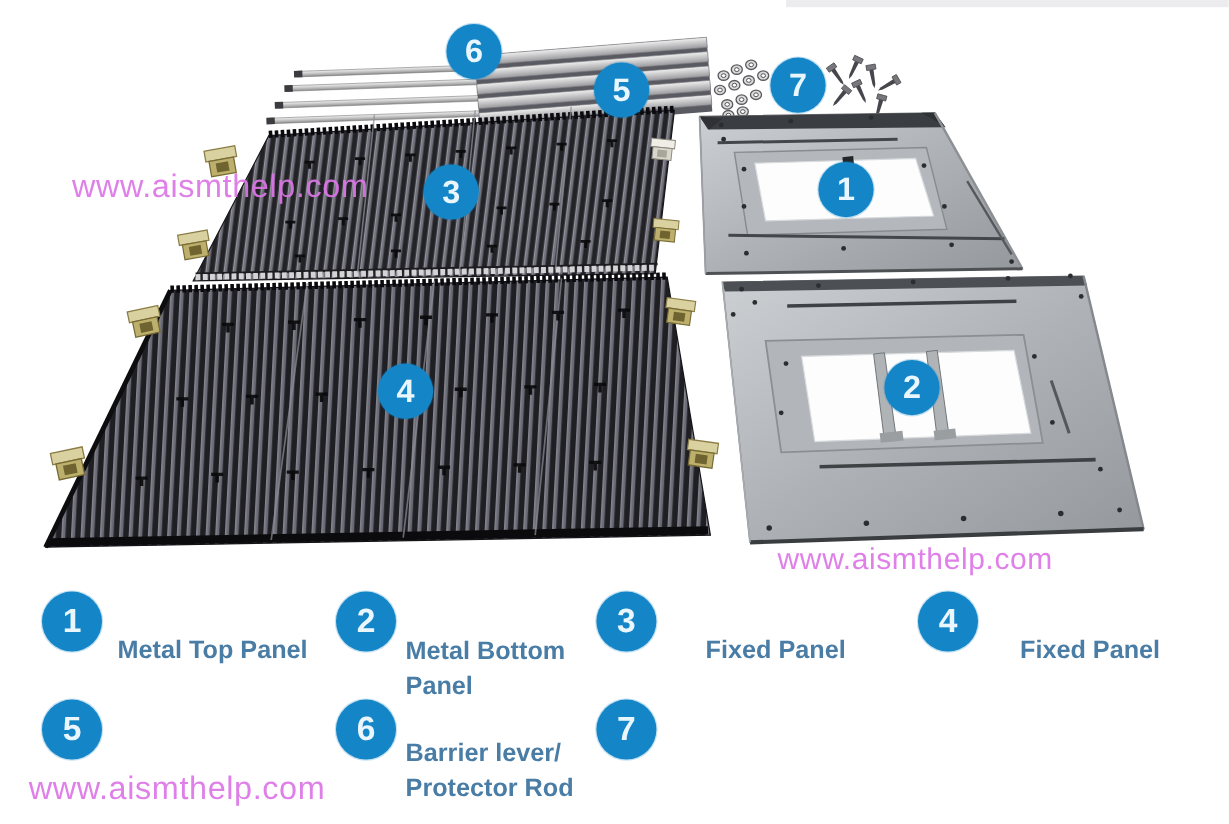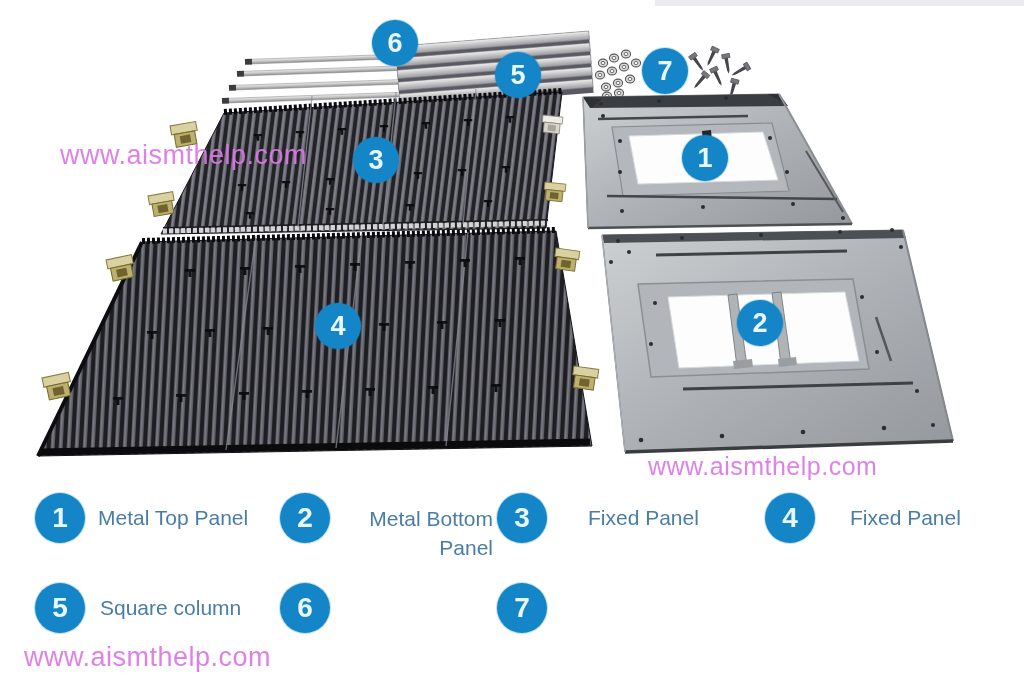--- a/index.html
+++ b/index.html
@@ -20,24 +20,24 @@
   
   .c1{left:682px;top:135px}.c2{left:737px;top:300px}.c3{left:353px;top:137px}
   .c4{left:315px;top:303px}.c5{left:495px;top:52px}.c6{left:372px;top:20px}
   .c7{left:642px;top:48px}
   
   .l1{left:35px;top:493px}.l2{left:280px;top:493px}.l3{left:497px;top:493px}
   .l4{left:765px;top:493px}.l5{left:35px;top:583px}.l6{left:280px;top:583px}
   .l7{left:497px;top:583px}
   
   .lbl{
-    position:absolute;color:#4a7da6;font-weight:normal;font-size:21px;
-    white-space:nowrap;line-height:24px;
+    position:absolute;color:#4a7da6;font-weight:bold;font-size:21px;
+    white-space:nowrap;line-height:24px;margin-top:24px;
   }
-  .lbl.multi{white-space:normal;text-align:right;width:155px;line-height:29px;}
+  .lbl.multi{white-space:normal;text-align:left;width:155px;line-height:29px;}
   .t1{left:98px;top:506px}.t2{left:338px;top:504px}.t3{left:588px;top:506px}
   .t4{left:850px;top:506px}.t5{left:100px;top:596px}.t6{left:338px;top:589px}
   .t7{left:586px;top:596px}
   
   .wm{
     position:absolute;color:#dd76e8;font-weight:normal;letter-spacing:.5px;
     opacity:.92;white-space:nowrap;
   }
   .wm1{left:60px;top:140px;font-size:27px}
   .wm2{left:648px;top:452px;font-size:25px}
@@ -302,19 +302,19 @@
   <div class="badge bl l2">2</div>
   <div class="lbl multi t2">Metal Bottom Panel</div>
 
   <div class="badge bl l3">3</div>
   <div class="lbl t3">Fixed Panel</div>
 
   <div class="badge bl l4">4</div>
   <div class="lbl t4">Fixed Panel</div>
 
   <div class="badge bl l5">5</div>
-  <div class="lbl t5">Square column</div>
 
   <div class="badge bl l6">6</div>
+  <div class="lbl multi t6">Barrier lever/ Protector Rod</div>
 
   <div class="badge bl l7">7</div>
 
 </div>
 
 </body></html>

